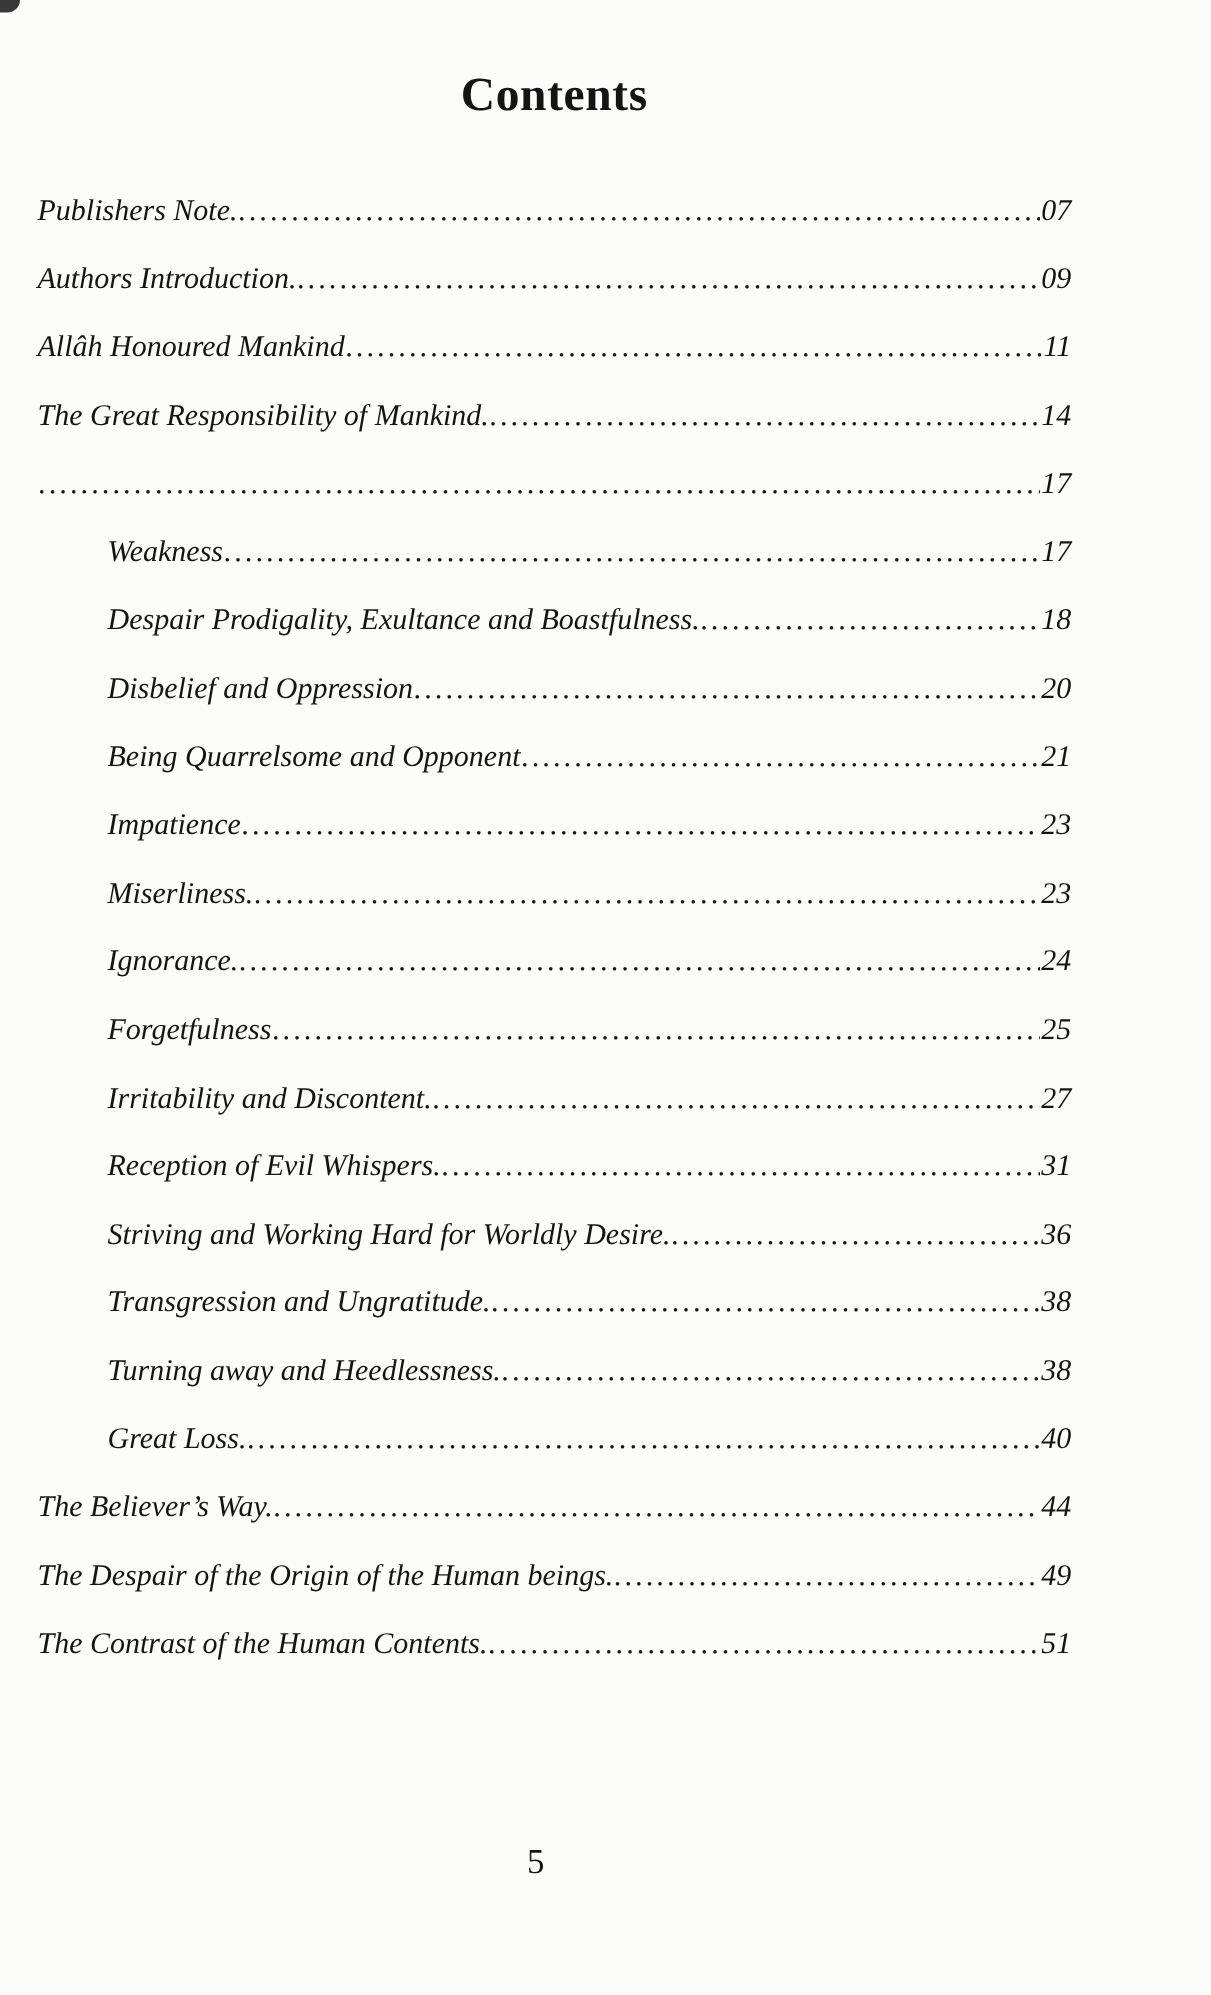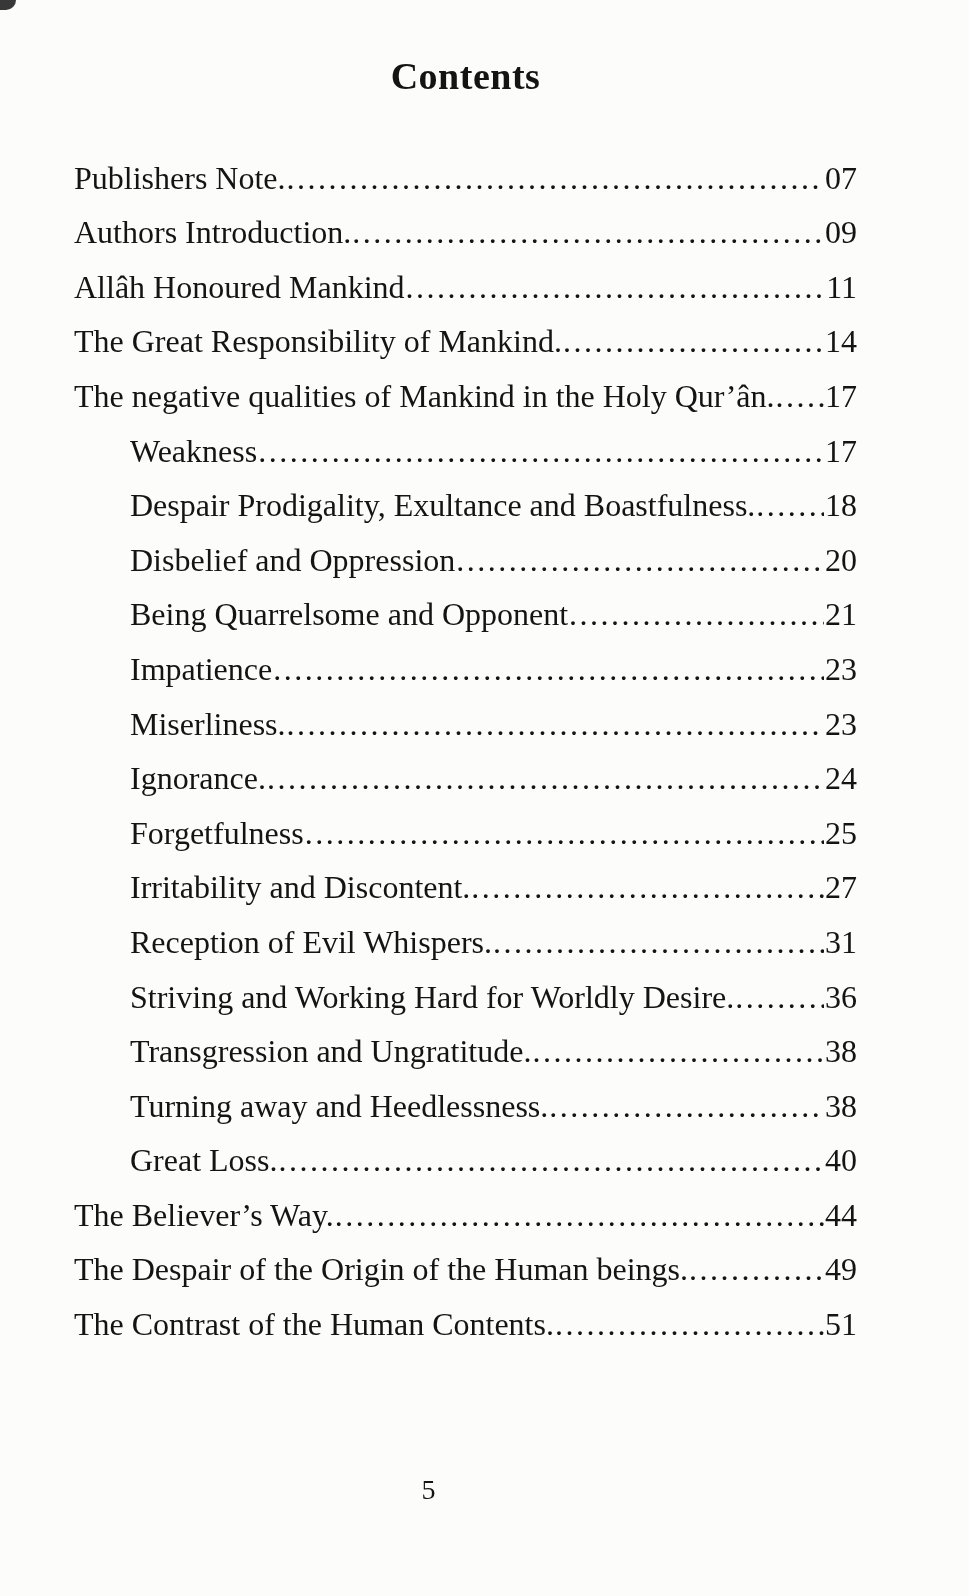--- a/index.html
+++ b/index.html
@@ -8,34 +8,34 @@
     height: 1596px;
     position: relative;
     background: #fcfcfa;
     font-family: "Liberation Serif", "DejaVu Serif", serif;
     color: #141414;
     overflow: hidden;
   }
   .page {
     box-sizing: border-box;
     padding: 54px 112px 0 30px;
-    margin-left: 44px;
   }
   .title {
     text-align: center;
     font-size: 38px;
     font-weight: 700;
     margin: 0 0 44px 0;
     letter-spacing: 0.5px;
   }
   .toc-row {
     display: flex;
-    align-items: flex-end;
-    font-size: 32px;
+    align-items: center;
+    font-size: 24px;
     height: 54.6px;
+    font-style: italic;
   }
   .toc-row.indent { padding-left: 56px; }
   .toc-label { white-space: nowrap; }
   .toc-dots {
     flex: 1 1 auto;
     overflow: hidden;
     white-space: nowrap;
     letter-spacing: 2.5px;
     margin: 0 1px;
   }
@@ -84,21 +84,20 @@
         <span class="toc-label">Allâh Honoured Mankind</span>
         <span class="toc-dots"></span>
         <span class="toc-page">11</span>
       </div>
       <div class="toc-row">
         <span class="toc-label">The Great Responsibility of Mankind.</span>
         <span class="toc-dots"></span>
         <span class="toc-page">14</span>
       </div>
       <div class="toc-row">
-        <span class="toc-label">The negative qualities of Mankind in the Holy Qur’ân.</span>
         <span class="toc-dots"></span>
         <span class="toc-page">17</span>
       </div>
       <div class="toc-row indent">
         <span class="toc-label">Weakness</span>
         <span class="toc-dots"></span>
         <span class="toc-page">17</span>
       </div>
       <div class="toc-row indent">
         <span class="toc-label">Despair Prodigality, Exultance and Boastfulness.</span>

